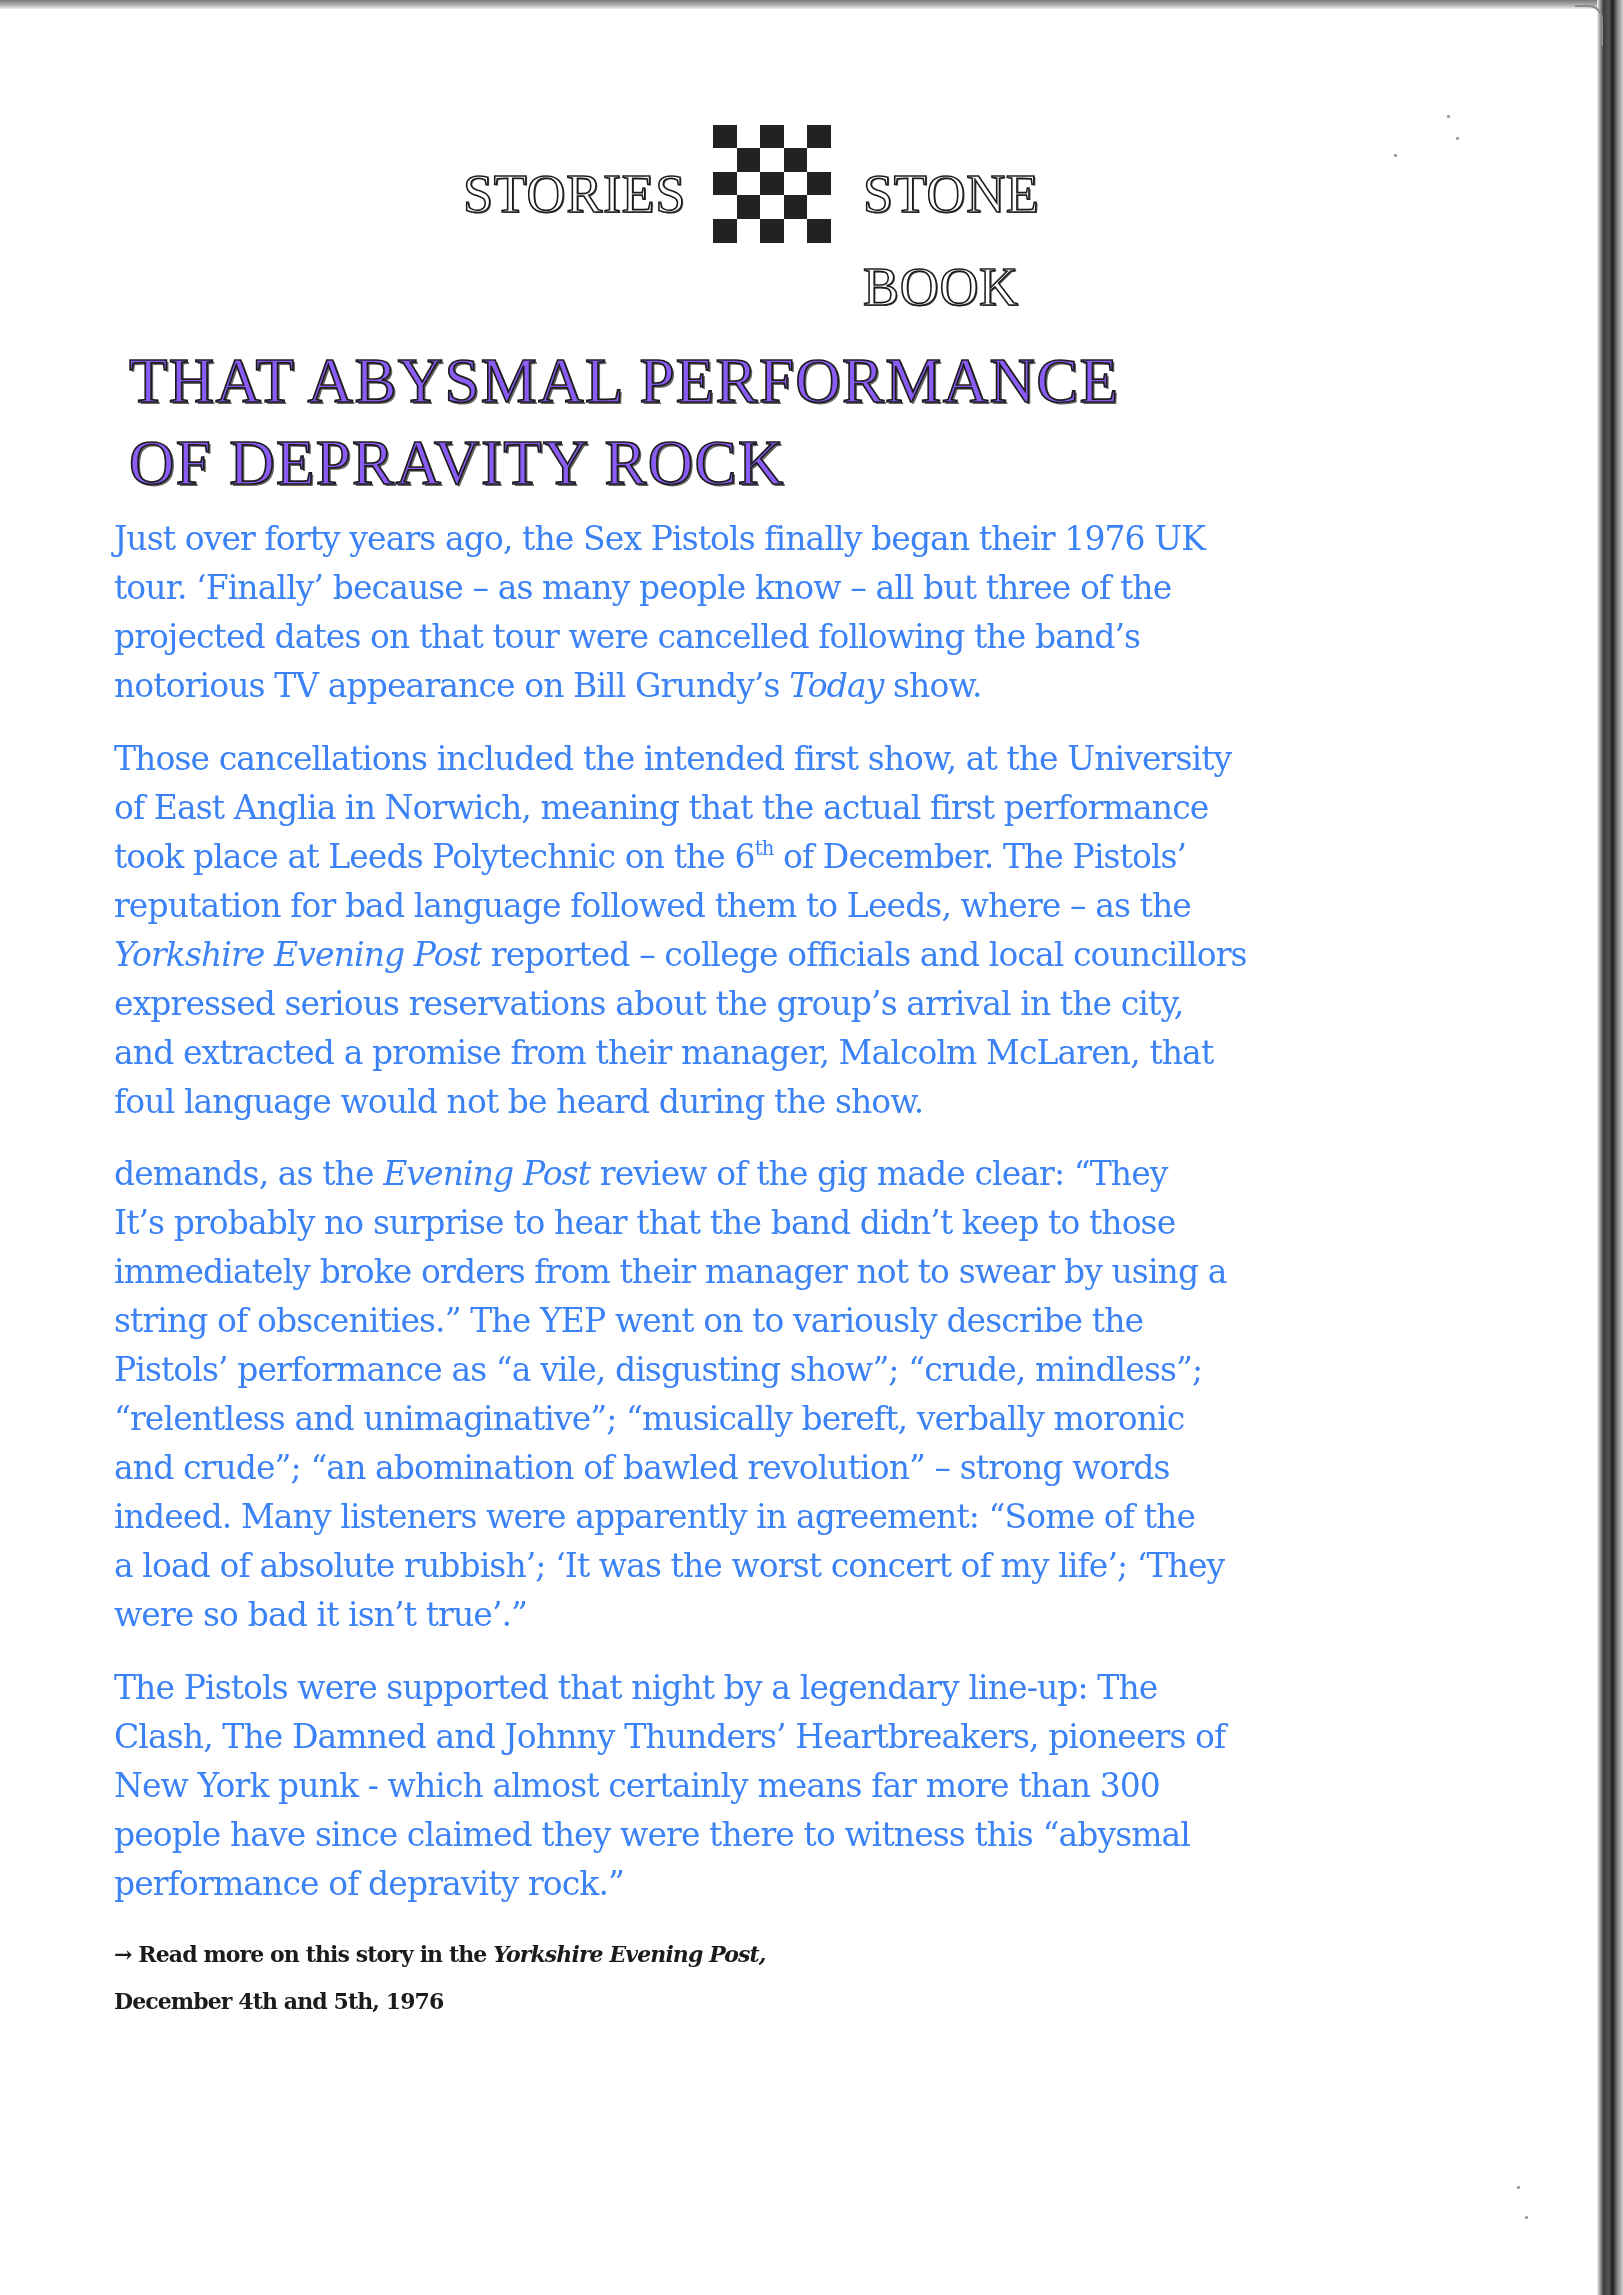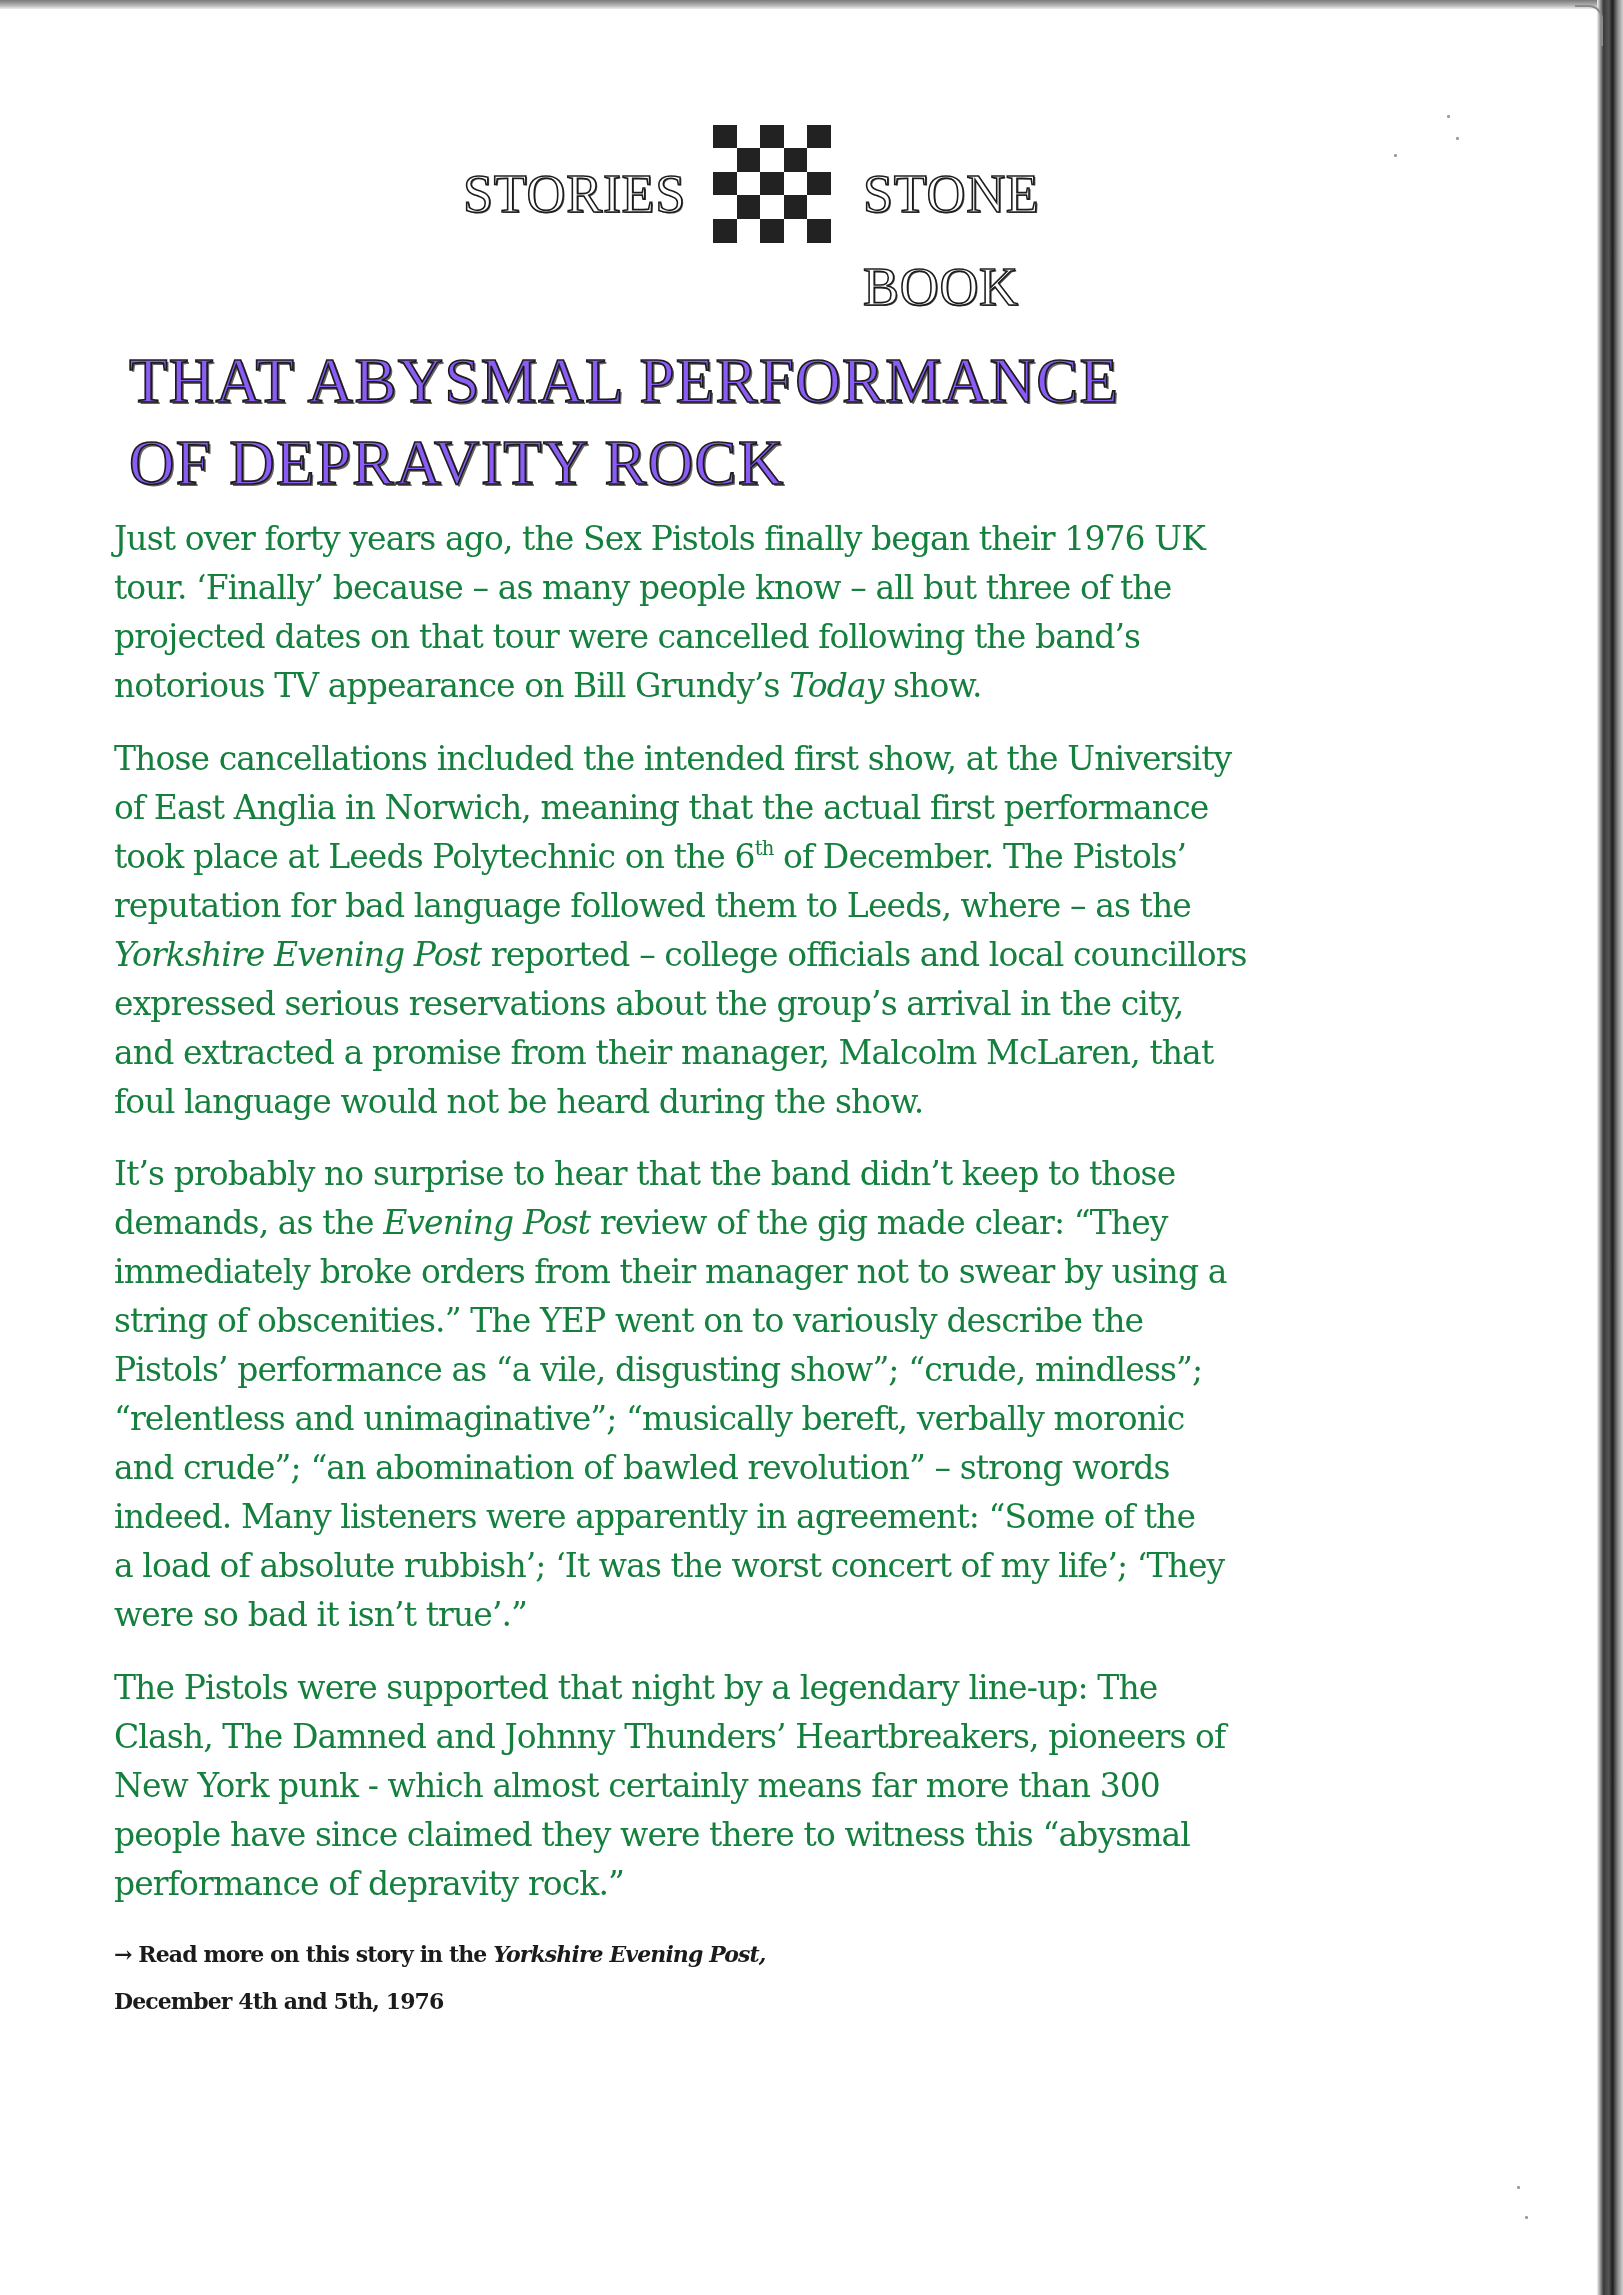--- a/index.html
+++ b/index.html
@@ -69,21 +69,21 @@
     .title .line { display: block; white-space: nowrap; }
 
     
     .article {
       position: absolute; left: 114px; top: 514px; width: 1368px;
     }
     .para {
       font-family: "DejaVu Serif", "Liberation Serif", serif;
       font-size: 33px; line-height: 49px;
       margin: 0 0 23.6px 0;
-      color: #15803d;
+      color: #3b82f6;
       letter-spacing: -0.9px;
       transform-origin: left top;
     }
     .para .ln { display: block; white-space: nowrap; }
     .para i { font-style: italic; }
     .para sup { font-size: 19.6px; line-height: 0; vertical-align: 13px; }
     .readmore {
       font-family: "DejaVu Serif", "Liberation Serif", serif;
       font-weight: bold;
       font-size: 22px; line-height: 47px;
@@ -158,22 +158,22 @@
     <span class="ln">of East Anglia in Norwich, meaning that the actual first performance</span>
     <span class="ln"><span>took place at Leeds Polytechnic on the 6</span><sup>th</sup><span> of December. The Pistols’</span></span>
     <span class="ln">reputation for bad language followed them to Leeds, where – as the</span>
     <span class="ln"><i>Yorkshire Evening Post</i><span> reported – college officials and local councillors</span></span>
     <span class="ln">expressed serious reservations about the group’s arrival in the city,</span>
     <span class="ln">and extracted a promise from their manager, Malcolm McLaren, that</span>
     <span class="ln">foul language would not be heard during the show.</span>
   </p>
 
   <p class="para">
+    <span class="ln"><span>demands, as the </span><i>Evening Post</i><span> review of the gig made clear: “They</span></span>
     <span class="ln">It’s probably no surprise to hear that the band didn’t keep to those</span>
-    <span class="ln"><span>demands, as the </span><i>Evening Post</i><span> review of the gig made clear: “They</span></span>
     <span class="ln">immediately broke orders from their manager not to swear by using a</span>
     <span class="ln">string of obscenities.” The YEP went on to variously describe the</span>
     <span class="ln">Pistols’ performance as “a vile, disgusting show”; “crude, mindless”;</span>
     <span class="ln">“relentless and unimaginative”; “musically bereft, verbally moronic</span>
     <span class="ln">and crude”; “an abomination of bawled revolution” – strong words</span>
     <span class="ln">indeed. Many listeners were apparently in agreement: “Some of the</span>
     <span class="ln">a load of absolute rubbish’; ‘It was the worst concert of my life’; ‘They</span>
     <span class="ln">were so bad it isn’t true’.”</span>
   </p>
 

